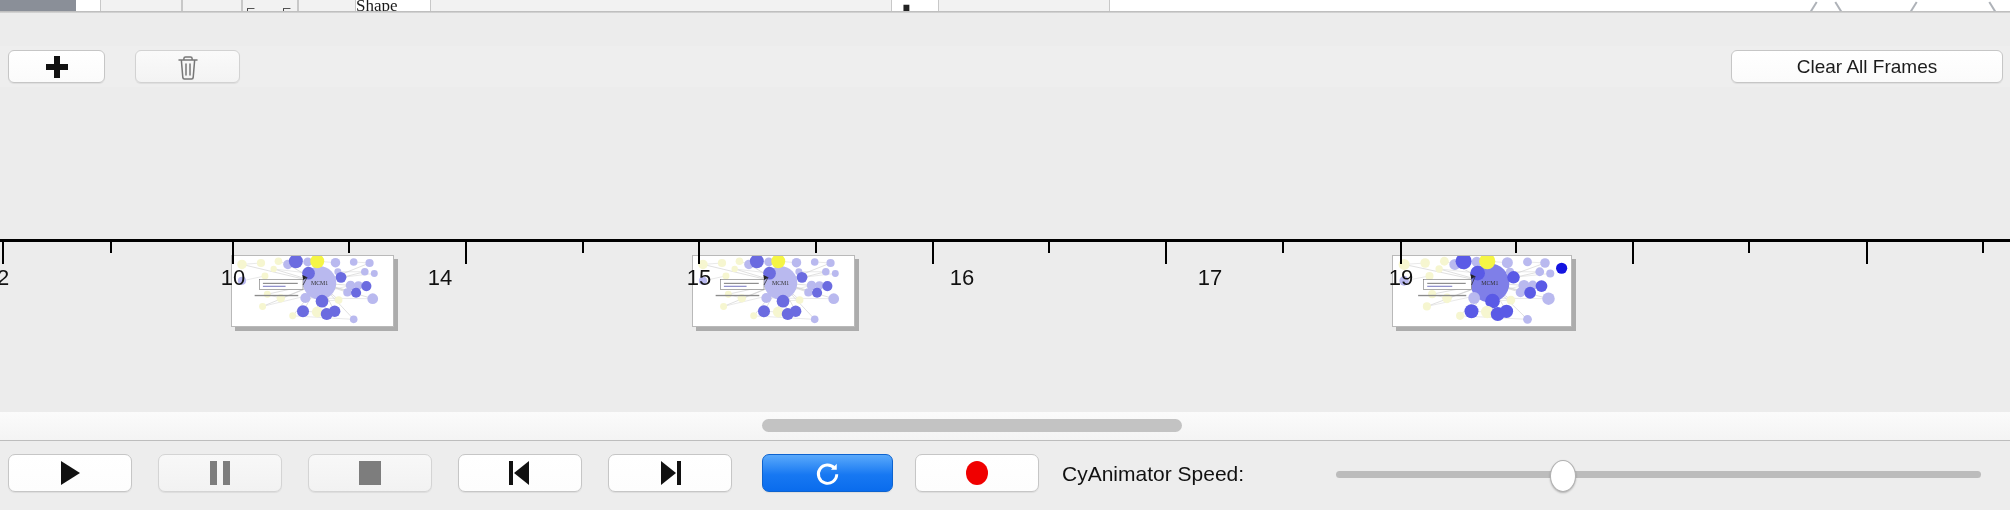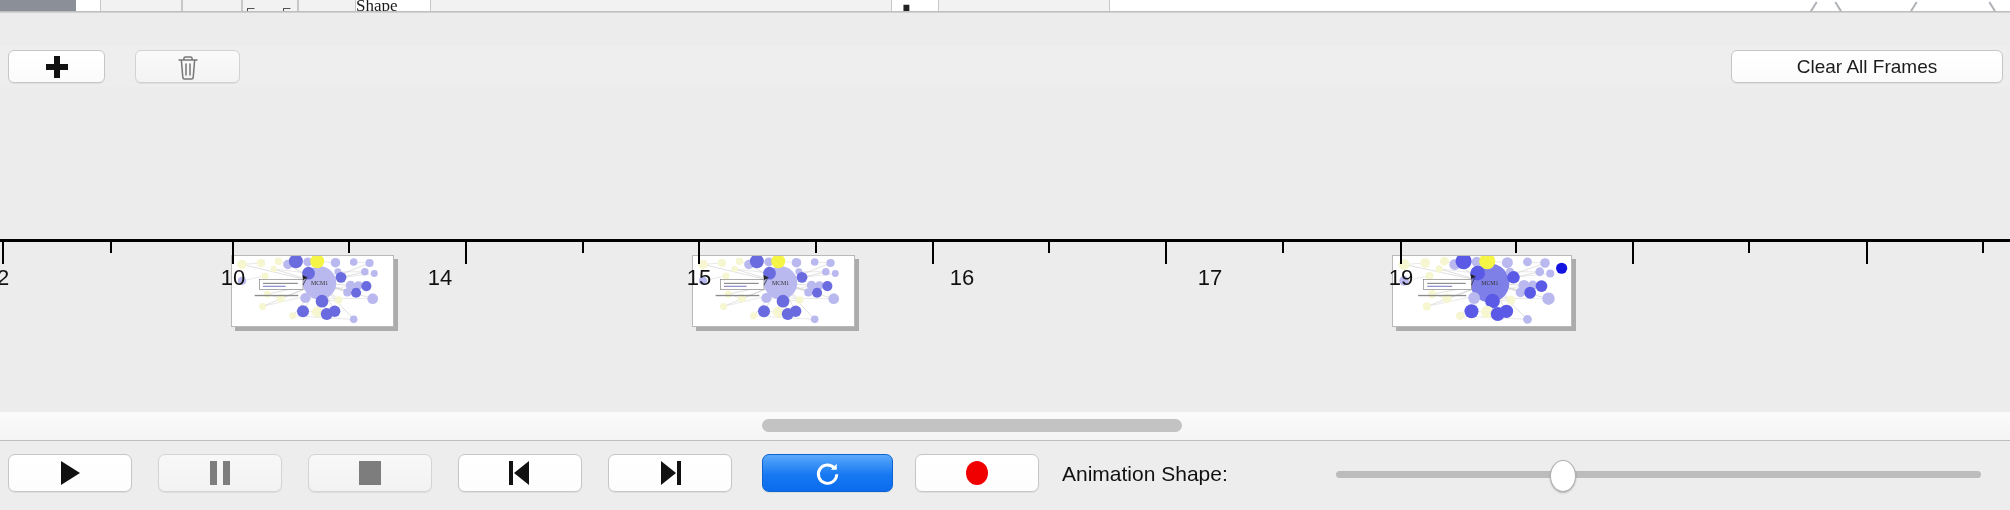--- a/index.html
+++ b/index.html
@@ -683,20 +683,20 @@
       <svg class="ic-loop" viewBox="0 0 32 32">
         <path d="M23.5 10.5 A10.5 10.5 0 1 0 26 17.5" fill="none" stroke="#fff" stroke-width="3.4" stroke-linecap="butt"></path>
         <path d="M26 5.5 L26 12.2 L19.4 12.2 Z" fill="#fff"></path>
       </svg>
     </div>
 
     <div class="pbtn" id="pb-rec">
       <div class="ic-rec"></div>
     </div>
 
-    <div id="speed-label">Animation Shape:</div>
+    <div id="speed-label">CyAnimator Speed:</div>
 
     <div id="speed-slider">
       <div id="speed-thumb" style="left: 213.75px;"></div>
     </div>
   </div>
 
 </div>
 
 </body></html>

